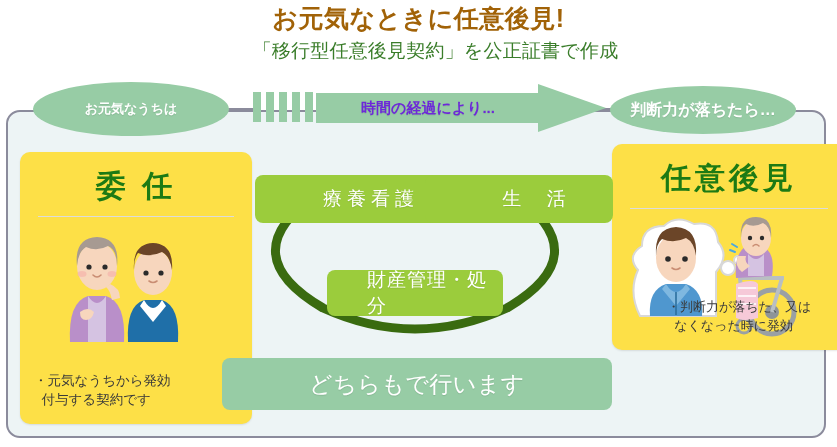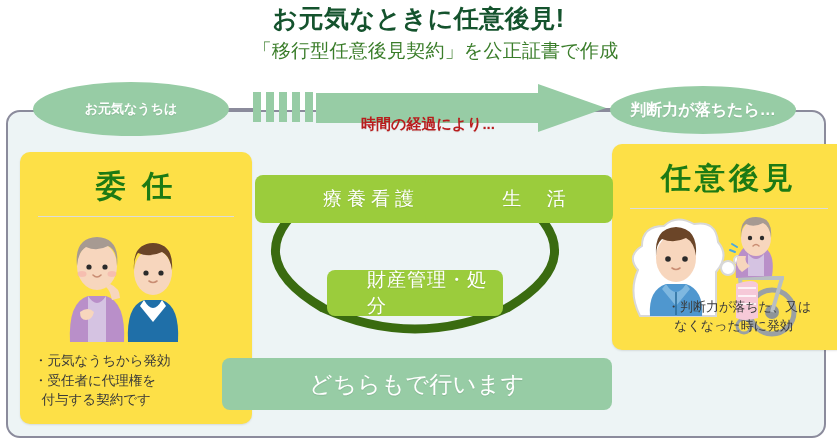--- a/index.html
+++ b/index.html
@@ -9,21 +9,21 @@
     font-family:"Liberation Sans","DejaVu Sans",sans-serif;
     overflow:hidden;
     position:relative;
   }
   #stage{position:relative;width:837px;height:447px;}
 
   
   .title{
     position:absolute;left:0;top:2px;width:837px;
     text-align:center;
-    font-size:25px;font-weight:bold;color:#14532d;
+    font-size:25px;font-weight:bold;color:#a16207;
     letter-spacing:.5px;
   }
   .subtitle{
     position:absolute;left:0;top:38px;width:837px;
     text-align:center;
     font-size:19px;color:#3a7d2a;letter-spacing:.2px;padding-left:17px;
   }
 
   
   .panel{
@@ -64,23 +64,22 @@
   }
   .arrow-head{
     position:absolute;left:222px;top:0;width:0;height:0;
     border-top:24px solid transparent;
     border-bottom:24px solid transparent;
     border-left:68px solid #97ccA5;
   }
   .arrow-label{
     position:absolute;left:0;top:9px;width:224px;height:30px;
     display:flex;align-items:center;justify-content:center;
-    color:#b91c1c;font-size:15px;font-weight:bold;
+    color:#6d28d9;font-size:15px;font-weight:bold;
     text-shadow:0 1px 1px rgba(0,0,0,.08);
-    margin-top:16px;
   }
   .connector{
     position:absolute;background:#8b8b9c;height:2px;
   }
   .conn-a{left:224px;top:108px;width:32px;}
   .conn-b{left:588px;top:108px;width:30px;}
 
   
   .card{
     position:absolute;background:#fde047;border-radius:10px;
@@ -197,21 +196,20 @@
         <ellipse cx="109" cy="46" rx="19" ry="23" fill="#f7d6bd"></ellipse>
         <path d="M90 44 Q88 18 109 17 Q130 18 128 44 Q126 30 118 26 Q106 32 94 27 Q90 32 90 44 Z" fill="#6b4528"></path>
         <circle cx="102" cy="47" r="2.6" fill="#2b2b2b"></circle>
         <circle cx="117" cy="47" r="2.6" fill="#2b2b2b"></circle>
         <path d="M105 55 q4 3 8 0" stroke="#c98d73" stroke-width="1.6" fill="none" stroke-linecap="round"></path>
       </g>
     </svg>
 
     <div class="notes">
       <div class="line">・元気なうちから発効</div>
-      <div class="line">・受任者に代理権を</div>
       <div class="line">  付与する契約です</div>
     </div>
   </div>
 
   <div class="card card-right">
     <div class="card-title">任意後見</div>
     <div class="card-rule"></div>
 
     <svg class="illo illo-right" viewBox="0 0 186 124">
 

